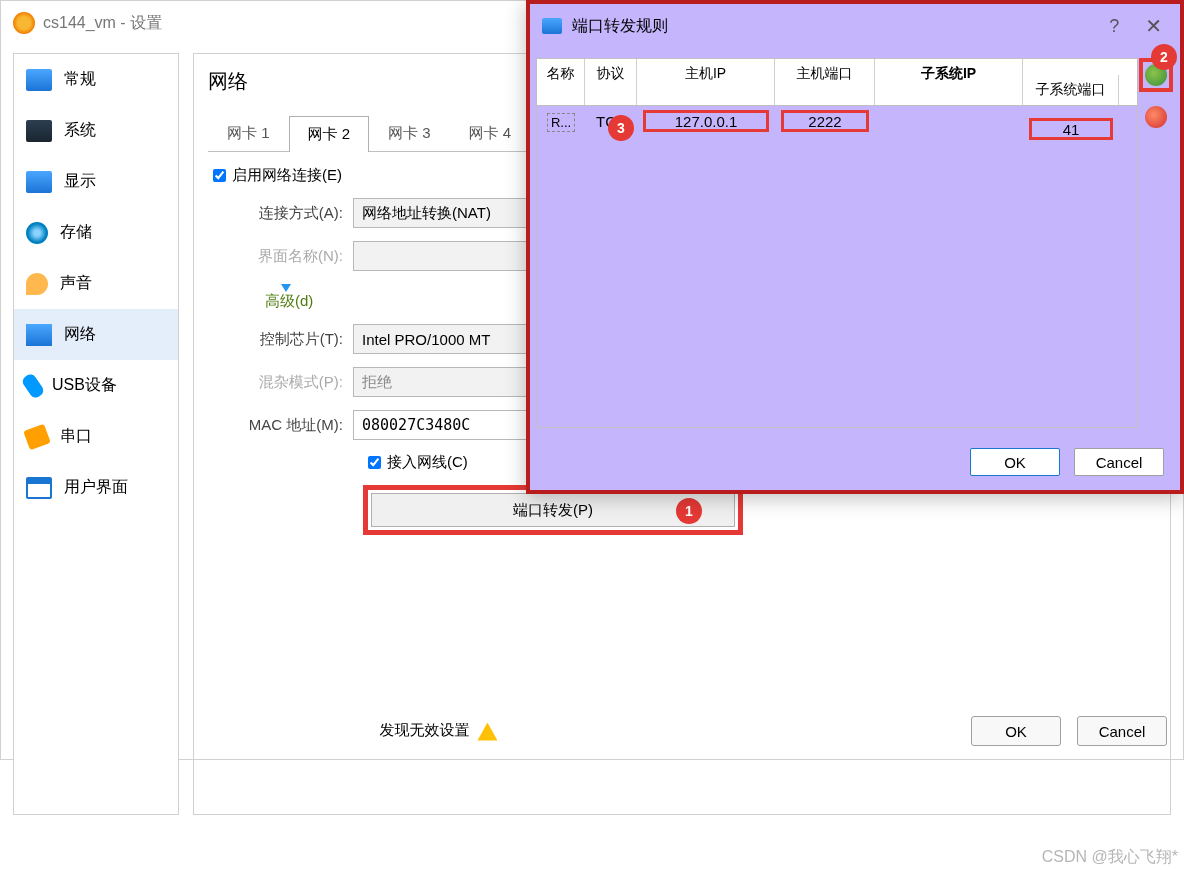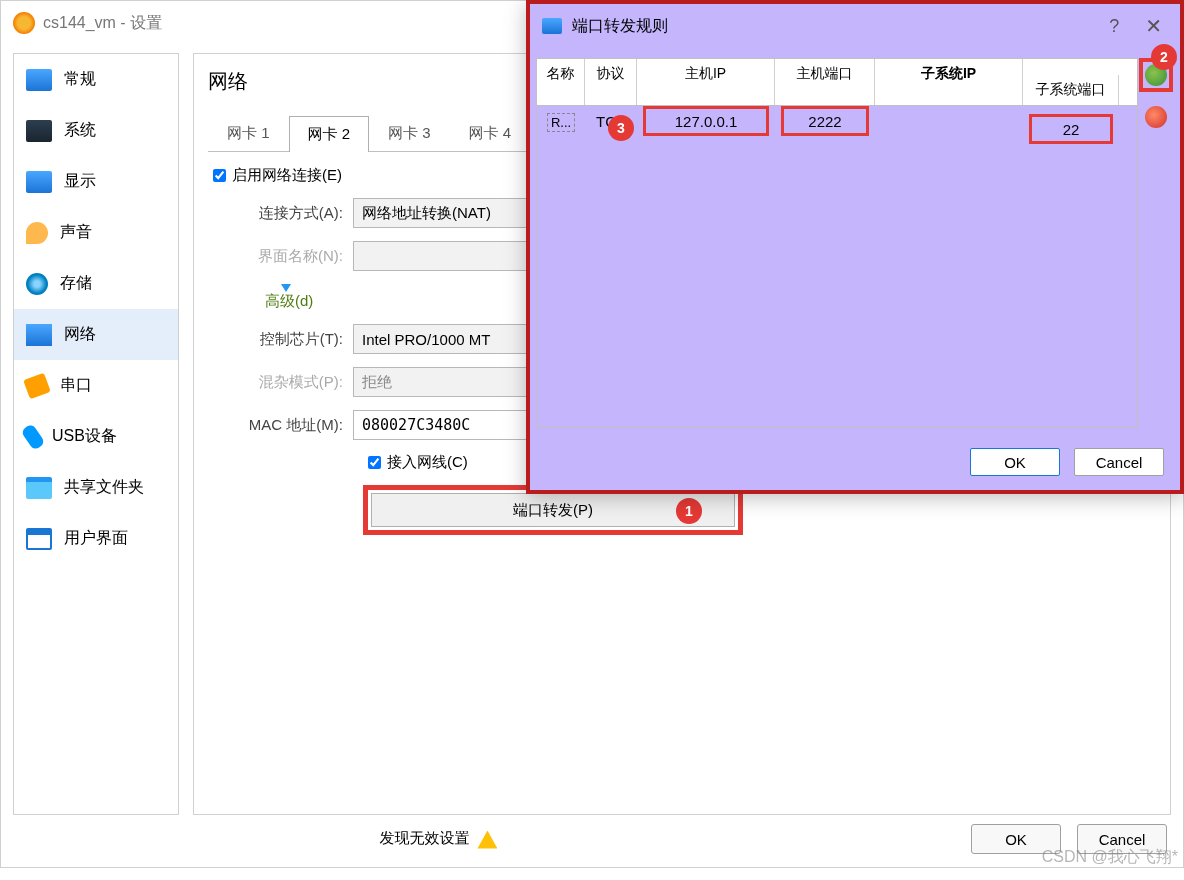--- a/index.html
+++ b/index.html
@@ -1,19 +1,19 @@
 <!DOCTYPE html>
 <html><head>
 <meta charset="utf-8">
 <style>
 * { box-sizing: border-box; margin: 0; padding: 0; font-family: "Microsoft YaHei", sans-serif; }
 body { width: 1184px; height: 880px; background: #fff; position: relative; overflow: hidden; }
 
 
-.main-win { position: absolute; left: 0; top: 0; width: 1184px; height: 868px; border: 1px solid #d0d0d0; background: #fff; }
+.main-win { position: absolute; left: 0; top: 0; width: 1184px; height: 760px; border: 1px solid #d0d0d0; background: #fff; }
 .main-titlebar { height: 44px; display: flex; align-items: center; padding: 0 12px; font-size: 16px; color: #777; }
 .main-titlebar .gear { width: 22px; height: 22px; margin-right: 8px; border-radius: 50%; background: radial-gradient(circle,#f7b733 40%,#f57c00 70%); }
 .main-content { display: flex; height: 770px; padding: 8px 12px 0 12px; gap: 14px; }
 .sidebar { width: 166px; border: 1px solid #d0d0d0; background: #fff; }
 .sb-item { height: 51px; display:flex; align-items:center; gap:12px; padding-left:12px; font-size:16px; cursor:pointer;}
 .sb-item.active { background:#e4eefb; }
 .sb-icon { width:26px; height:22px; display:inline-block; }
 .icon-general{background:linear-gradient(#4aa7ff,#1b74d6);border-radius:2px;}
 .icon-system{background:linear-gradient(#2c3e50,#1a252f);border-radius:2px;}
 .icon-display{background:linear-gradient(#4aa7ff,#1b74d6);border-radius:2px;}
@@ -57,21 +57,21 @@
 .dlg-title .sp{flex:1;}
 .dlg-title .qm{font-size:18px;color:#555;margin-right:20px;cursor:pointer;}
 .dlg-title .cx{font-size:20px;color:#555;cursor:pointer;padding:0 6px;}
 .dlg-body{display:flex;height:390px;padding:10px 6px;}
 .grid{flex:1;border:1px solid #c0c0c0;}
 .grid-head{display:flex;background:#fff;border-bottom:1px solid #c0c0c0;}
 .gh{border-right:1px solid #d0d0d0;padding:6px 4px;font-size:14px;text-align:center;}
 .grid-row{display:flex;height:30px;align-items:center;}
 .gc{padding:2px 4px;font-size:15px;text-align:center;}
 .c-name{width:48px;} .c-proto{width:52px;} .c-hip{width:138px;} .c-hport{width:100px;} .c-sip{width:148px;font-weight:bold;} .c-sport{width:96px;margin-top:16px;}
-.red-box{border:3px solid #e53935;margin:0 2px;height:30px;display:flex;align-items:center;justify-content:center;}
+.red-box{border:3px solid #e53935;margin:0 2px;height:22px;display:flex;align-items:center;justify-content:center;}
 .c-name .nm{border:1px dashed #888;padding:1px 3px;font-size:13px;}
 .dlg-tools{width:36px;display:flex;flex-direction:column;align-items:center;padding-top:0;position:relative;}
 .tool-add-wrap{border:4px solid #e53935;padding:2px;position:relative;}
 .tool-add{width:22px;height:22px;background:radial-gradient(circle at 40% 40%,#8bc34a,#388e3c);border-radius:50%;cursor:pointer;}
 .tool-add-wrap .annot{right:-8px;top:-18px;}
 .tool-del{margin-top:14px;width:22px;height:22px;background:radial-gradient(circle at 40% 40%,#ff8a65,#d32f2f);border-radius:50%;cursor:pointer;}
 .dlg-footer{height:48px;display:flex;align-items:center;justify-content:flex-end;padding-right:16px;gap:14px;}
 .dlg-footer button{width:90px;height:28px;border:1px solid #1976d2;background:#fff;border-radius:2px;font-size:15px;cursor:pointer;}
 .annot3{left:608px;top:115px;position:absolute;z-index:20;}
 .watermark{position:absolute;right:6px;bottom:12px;font-size:16px;color:rgba(120,120,120,.55);z-index:30;font-family:Liberation Sans, sans-serif;}
@@ -92,42 +92,38 @@
         </div>
       <div class="sb-item">
           <span class="sb-icon icon-system"></span>
           <span>系统</span>
         </div>
       <div class="sb-item">
           <span class="sb-icon icon-display"></span>
           <span>显示</span>
         </div>
       <div class="sb-item">
+          <span class="sb-icon icon-storage"></span>
+          <span>存储</span>
+        </div>
+      <div class="sb-item">
           <span class="sb-icon icon-audio"></span>
           <span>声音</span>
-        </div>
-      <div class="sb-item">
-          <span class="sb-icon icon-storage"></span>
-          <span>存储</span>
         </div>
       <div class="sb-item active">
           <span class="sb-icon icon-network"></span>
           <span>网络</span>
         </div>
       <div class="sb-item">
+          <span class="sb-icon icon-usb"></span>
+          <span>USB设备</span>
+        </div>
+      <div class="sb-item">
           <span class="sb-icon icon-serial"></span>
           <span>串口</span>
-        </div>
-      <div class="sb-item">
-          <span class="sb-icon icon-usb"></span>
-          <span>USB设备</span>
-        </div>
-      <div class="sb-item">
-          <span class="sb-icon icon-shared"></span>
-          <span>共享文件夹</span>
         </div>
       <div class="sb-item">
           <span class="sb-icon icon-ui"></span>
           <span>用户界面</span>
         </div>
     </div>
     <div class="detail">
       <h2>网络</h2>
       <div class="tabs">
         <div class="tab">网卡 1</div>
@@ -211,21 +207,21 @@
             </div>
           </div>
         <div class="gc c-hport">
             <div class="red-box">
               <span>2222</span>
             </div>
           </div>
         <div class="gc c-sip"></div>
         <div class="gc c-sport">
             <div class="red-box">
-              <span>22</span>
+              <span>41</span>
             </div>
           </div>
       </div>
     </div>
     <div class="dlg-tools">
       <div class="tool-add-wrap">
         <div class="tool-add"></div>
         <div class="annot">2</div>
       </div>
       <div class="tool-del"></div>

